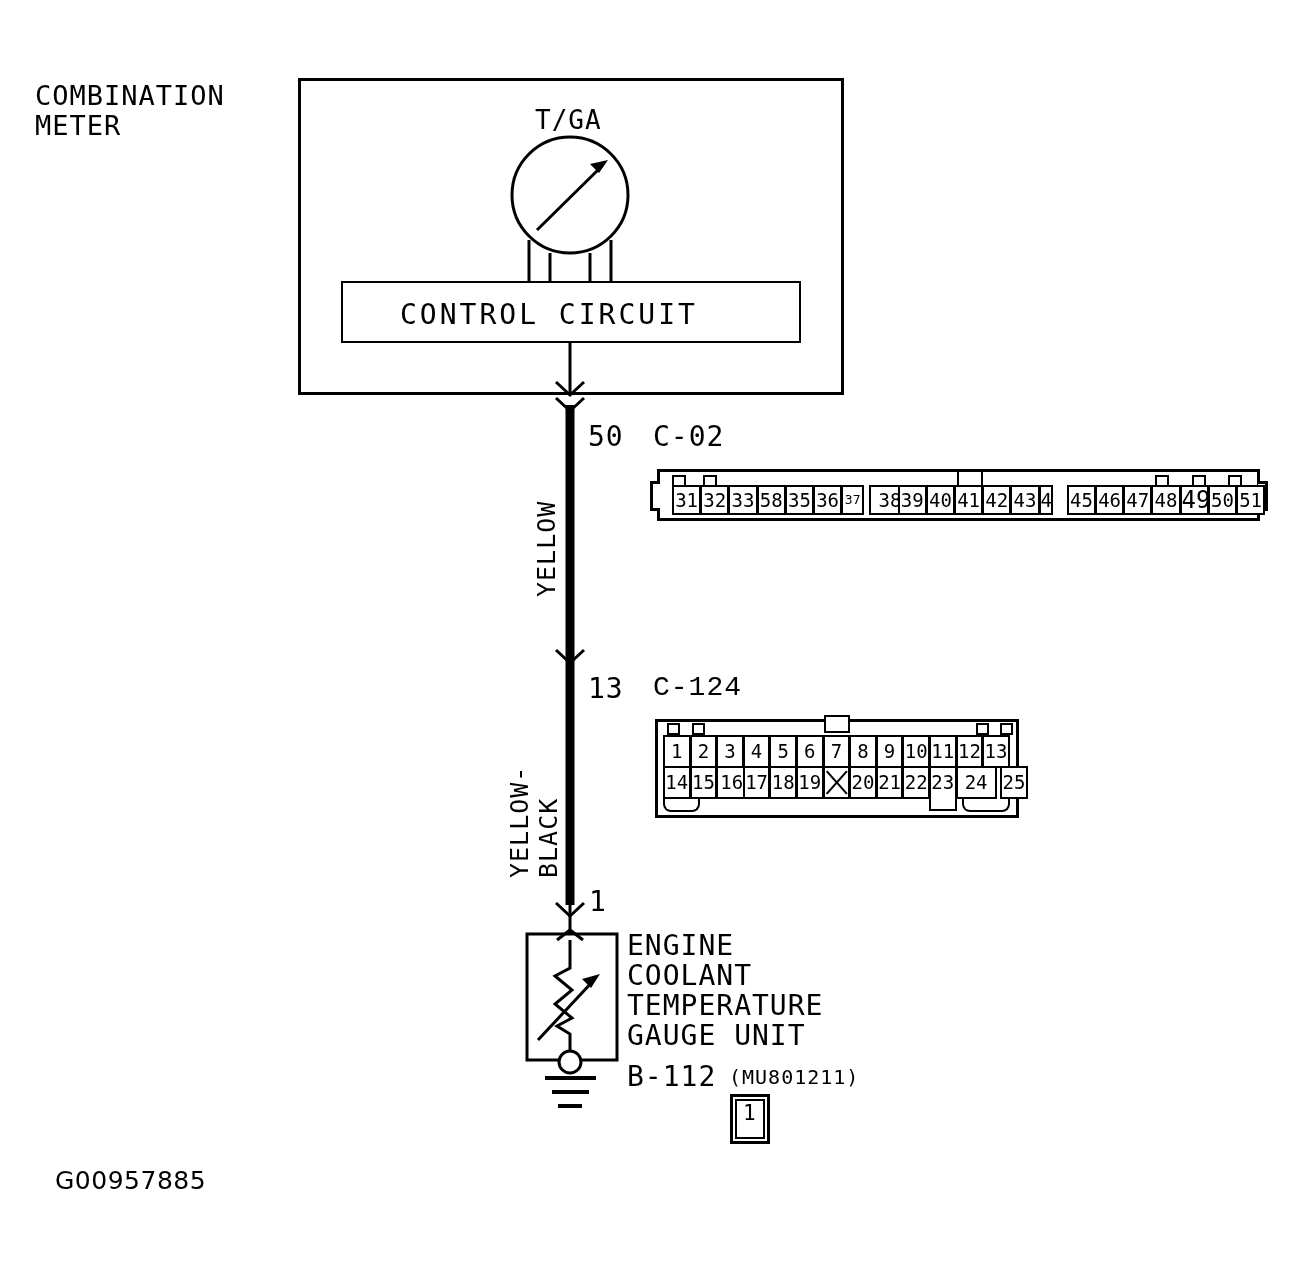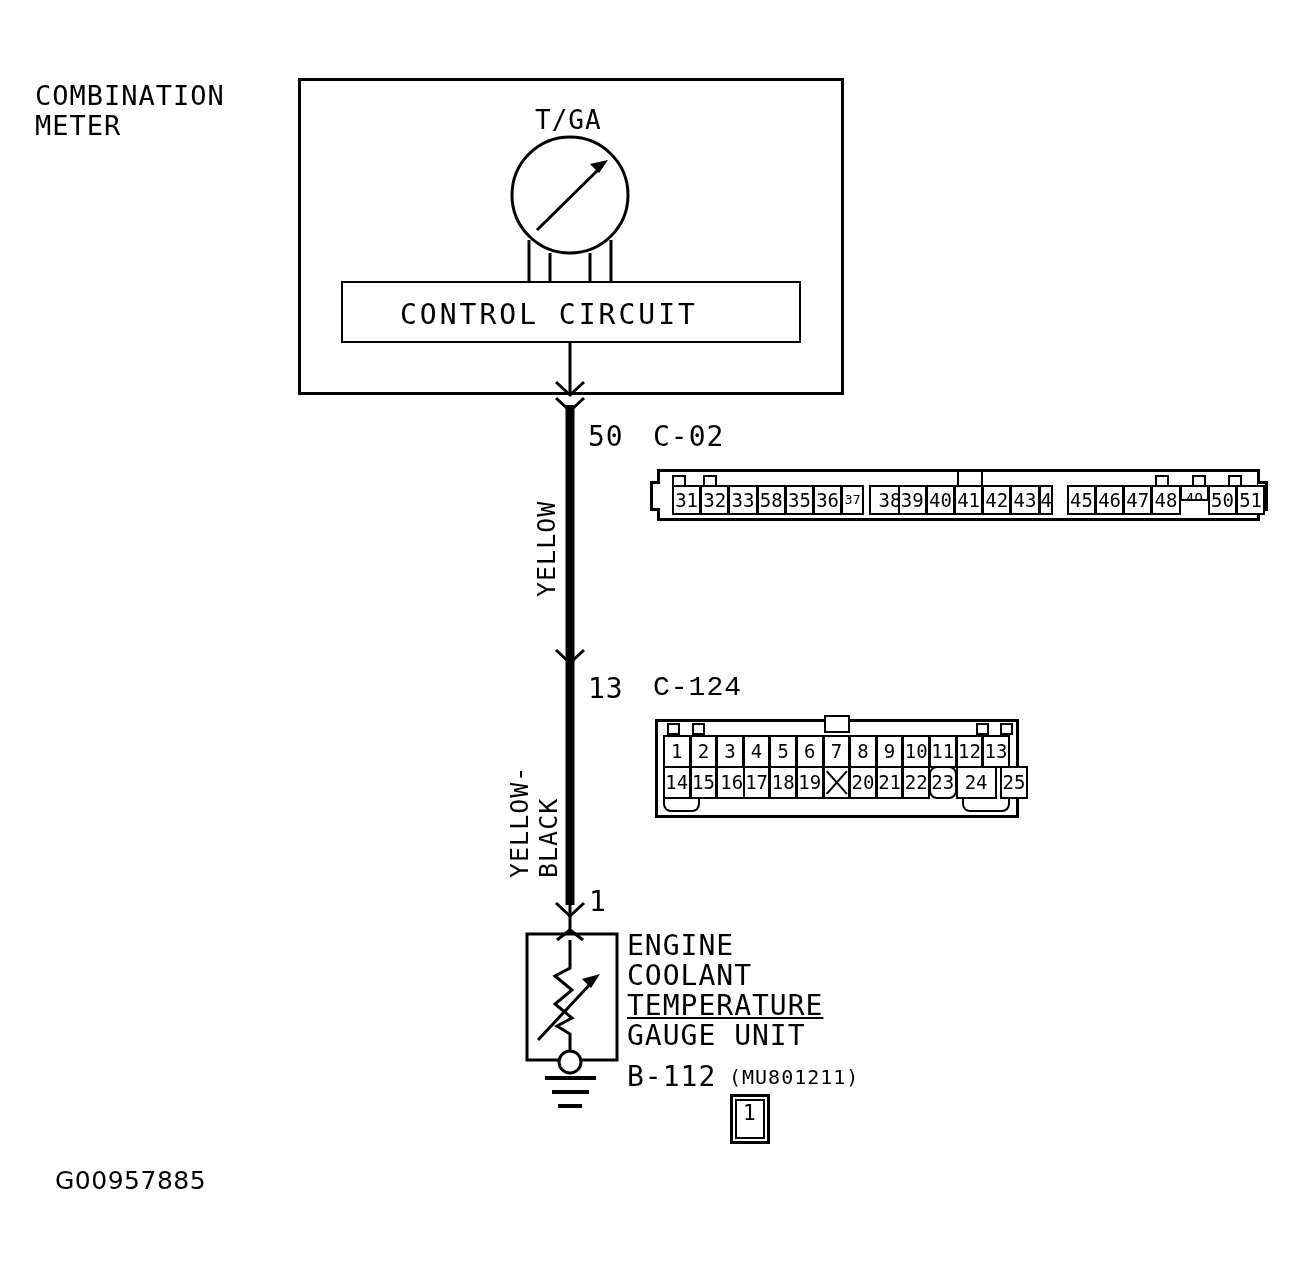--- a/index.html
+++ b/index.html
@@ -177,21 +177,21 @@
       <div class="pincell" style="left: 897.6px; top: 485px; width: 29.2px; height: 30px; font-size: 19px; line-height: 26px;">39</div>
       <div class="pincell" style="left: 925.8px; top: 485px; width: 29.2px; height: 30px; font-size: 19px; line-height: 26px;">40</div>
       <div class="pincell" style="left: 954px; top: 485px; width: 29.2px; height: 30px; font-size: 19px; line-height: 26px;">41</div>
       <div class="pincell" style="left: 982.2px; top: 485px; width: 29.2px; height: 30px; font-size: 19px; line-height: 26px;">42</div>
       <div class="pincell" style="left: 1010.4px; top: 485px; width: 29.2px; height: 30px; font-size: 19px; line-height: 26px;">43</div>
       <div class="pincell" style="left: 1038.6px; top: 485px; width: 14px; height: 30px; font-size: 19px; line-height: 26px;">44</div>
       <div class="pincell" style="left: 1066.8px; top: 485px; width: 29.2px; height: 30px; font-size: 19px; line-height: 26px;">45</div>
       <div class="pincell" style="left: 1095px; top: 485px; width: 29.2px; height: 30px; font-size: 19px; line-height: 26px;">46</div>
       <div class="pincell" style="left: 1123.2px; top: 485px; width: 29.2px; height: 30px; font-size: 19px; line-height: 26px;">47</div>
       <div class="pincell" style="left: 1151.4px; top: 485px; width: 29.2px; height: 30px; font-size: 19px; line-height: 26px;">48</div>
-      <div class="pincell" style="left: 1179.6px; top: 485px; width: 29.2px; height: 16px; font-size: 15px; line-height: 26px;">49</div>
+      <div class="pincell" style="left: 1179.6px; top: 485px; width: 29.2px; height: 30px; font-size: 24px; line-height: 26px;">49</div>
       <div class="pincell" style="left: 1207.8px; top: 485px; width: 29.2px; height: 30px; font-size: 19px; line-height: 26px;">50</div>
       <div class="pincell" style="left: 1236px; top: 485px; width: 29.2px; height: 30px; font-size: 19px; line-height: 26px;">51</div>
     </div>
 
   <div style="position:absolute; left:655px; top:719px; width:364px; height:99px;
               border:3px solid #000; box-sizing:border-box; background:#fff;"></div>
 
   <div class="tab" style="left:667px; top:723px; width:13px; height:12px;"></div>
   <div class="tab" style="left:692px; top:723px; width:13px; height:12px;"></div>
   <div class="tab" style="left:824px; top:715px; width:26px; height:18px;"></div>
@@ -223,28 +223,28 @@
       <div class="pincell" style="left: 742.8px; top: 766px; width: 27.6px; height: 33px; font-size: 19px; line-height: 29px;">17</div>
       <div class="pincell" style="left: 769.4px; top: 766px; width: 27.6px; height: 33px; font-size: 19px; line-height: 29px;">18</div>
       <div class="pincell" style="left: 796px; top: 766px; width: 27.6px; height: 33px; font-size: 19px; line-height: 29px;">19</div>
       <div class="pincell" style="left: 822.6px; top: 766px; width: 27.6px; height: 33px; font-size: 19px; line-height: 29px; position: absolute;"><svg width="100%" height="100%" viewBox="0 0 28 33">
           <line x1="2" y1="3" x2="26" y2="30" stroke="#000" stroke-width="2.5"></line>
           <line x1="26" y1="3" x2="2" y2="30" stroke="#000" stroke-width="2.5"></line>
         </svg></div>
       <div class="pincell" style="left: 849.2px; top: 766px; width: 27.6px; height: 33px; font-size: 19px; line-height: 29px;">20</div>
       <div class="pincell" style="left: 875.8px; top: 766px; width: 27.6px; height: 33px; font-size: 19px; line-height: 29px;">21</div>
       <div class="pincell" style="left: 902.4px; top: 766px; width: 27.6px; height: 33px; font-size: 19px; line-height: 29px;">22</div>
-      <div class="pincell" style="left: 929px; top: 766px; width: 27.6px; height: 33px; font-size: 19px; line-height: 29px; border-radius: 8px;">23</div>
+      <div class="pincell" style="left: 929px; top: 766px; width: 27.6px; height: 45px; font-size: 19px; line-height: 29px;">23</div>
       <div class="pincell" style="left: 955.6px; top: 766px; width: 41px; height: 33px; font-size: 19px; line-height: 29px;">24</div>
       <div class="pincell" style="left: 982.2px; top: 766px; width: 27.6px; height: 33px; font-size: 19px; line-height: 29px; margin-left: 18px;">25</div>
     </div>
 
   <div class="tech-text" style="left:627px; top:929px; font-size:28px;">ENGINE</div>
   <div class="tech-text" style="left:627px; top:959px; font-size:28px;">COOLANT</div>
-  <div class="tech-text" style="left:627px; top:989px; font-size:28px;text-decoration:underline;">TEMPERATURE</div>
+  <div class="tech-text" style="left:627px; top:989px; font-size:28px;">TEMPERATURE</div>
   <div class="tech-text" style="left:627px; top:1019px; font-size:28px;">GAUGE UNIT</div>
   <div class="tech-text" style="left:627px; top:1060px; font-size:28px;">B-112</div>
   <div class="tech-text" style="left:729px; top:1065px; font-size:20px;">(MU801211)</div>
 
   <div style="position:absolute; left:730px; top:1094px; width:40px; height:50px;
               border:3px solid #000; box-sizing:border-box; background:#fff;"></div>
   <div style="position:absolute; left:735px; top:1099px; width:30px; height:40px;
               border:2px solid #000; box-sizing:border-box; background:#fff;"></div>
   <div class="tech-text" style="left:743px; top:1101px; font-size:21px;">1</div>
 

